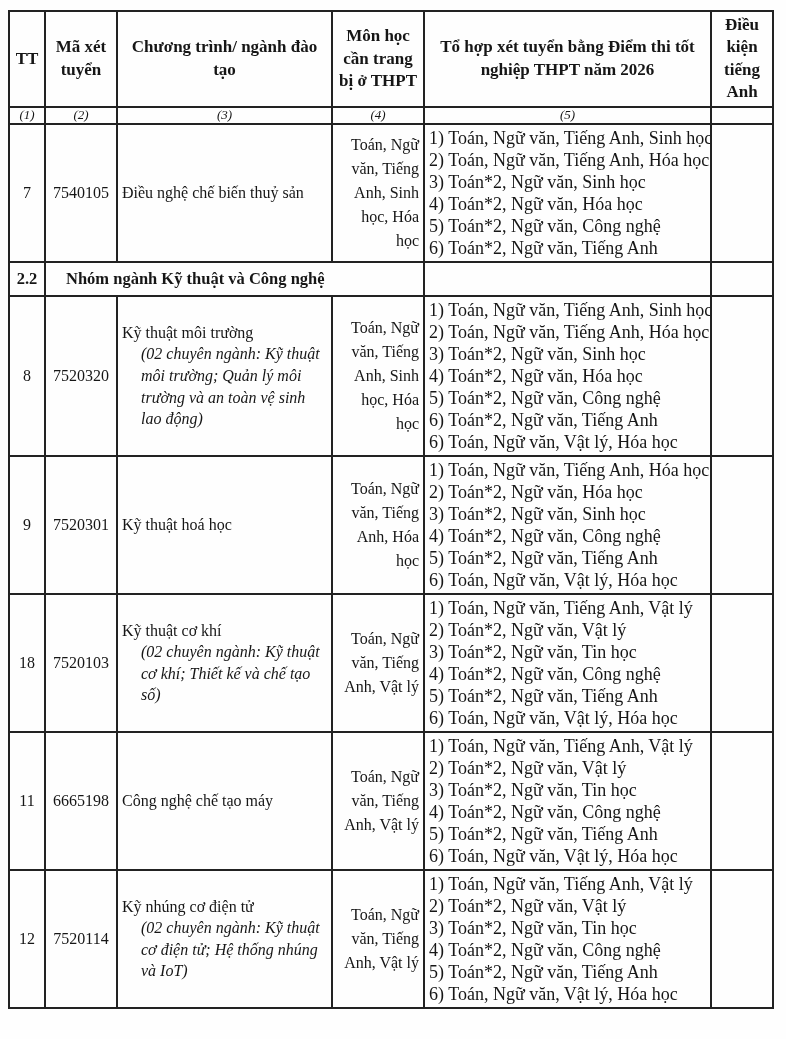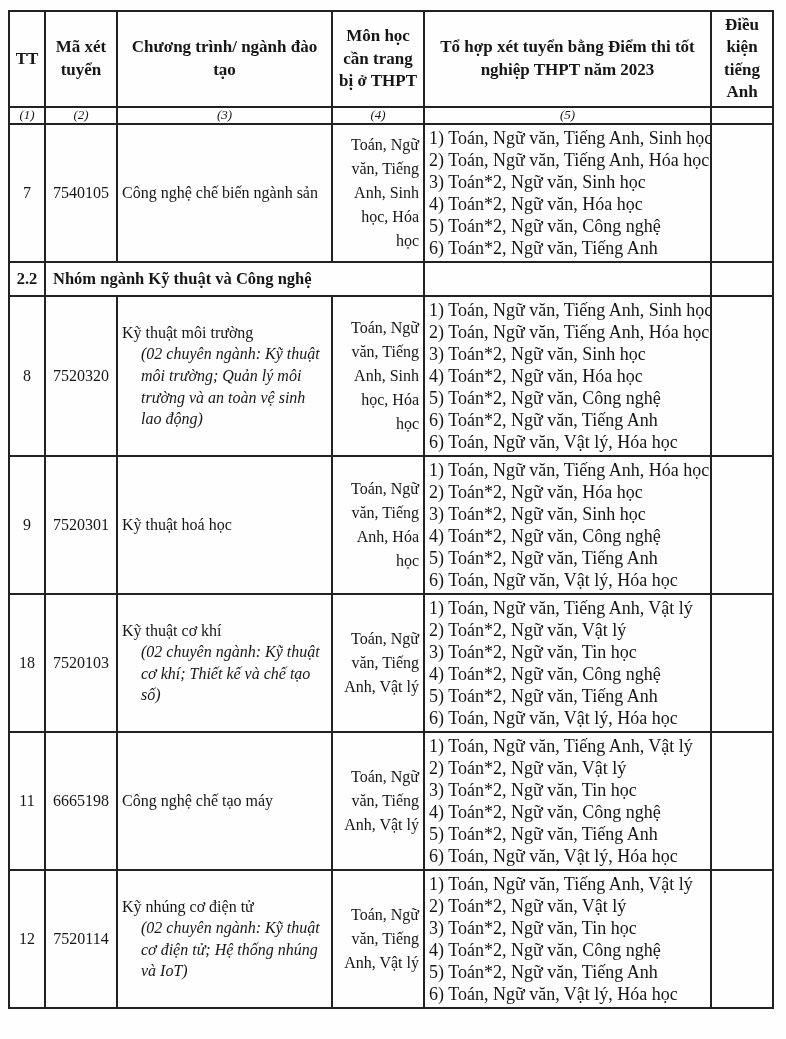--- a/index.html
+++ b/index.html
@@ -68,59 +68,59 @@
   .combo-line {
     line-height: 22px;
     white-space: nowrap;
   }
   tr.section td {
     font-weight: bold;
     font-size: 16.5px;
     height: 28px;
   }
   tr.section td.section-no { text-align: center; }
-  tr.section td.section-title { padding-left: 7px; text-align: left; }
+  tr.section td.section-title { padding-left: 20px; text-align: left; }
 </style>
 </head>
 <body>
 
 <div class="page">
   <table class="doc">
     <colgroup>
       <col style="width:36px">
       <col style="width:72px">
       <col style="width:215px">
       <col style="width:92px">
       <col style="width:287px">
       <col style="width:62px">
     </colgroup>
     <thead>
       <tr class="head">
         <th>TT</th>
         <th>Mã xét tuyển</th>
         <th>Chương trình/ ngành đào tạo</th>
         <th>Môn học cần trang bị ở THPT</th>
-        <th>Tổ hợp xét tuyển bằng Điểm thi tốt nghiệp THPT năm 2023</th>
+        <th>Tổ hợp xét tuyển bằng Điểm thi tốt nghiệp THPT năm 2026</th>
         <th>Điều kiện tiếng Anh</th>
       </tr>
       <tr class="nums">
         <td>(1)</td>
         <td>(2)</td>
         <td>(3)</td>
         <td>(4)</td>
         <td>(5)</td>
         <td></td>
       </tr>
     </thead>
     <tbody id="table-body">
   <tr>
     <td class="c-tt">7</td>
     <td class="c-code">7540105</td>
     <td class="c-program">
-      <div class="program-name">Công nghệ chế biến ngành sản</div>
+      <div class="program-name">Điều nghệ chế biến thuỷ sản</div>
 
     </td>
     <td class="c-subjects">Toán, Ngữ văn, Tiếng Anh, Sinh học, Hóa học</td>
     <td class="c-combos">
             <div class="combo-line">1) Toán, Ngữ văn, Tiếng Anh, Sinh học</div>
             <div class="combo-line">2) Toán, Ngữ văn, Tiếng Anh, Hóa học</div>
             <div class="combo-line">3) Toán*2, Ngữ văn, Sinh học</div>
             <div class="combo-line">4) Toán*2, Ngữ văn, Hóa học</div>
             <div class="combo-line">5) Toán*2, Ngữ văn, Công nghệ</div>
             <div class="combo-line">6) Toán*2, Ngữ văn, Tiếng Anh</div>

